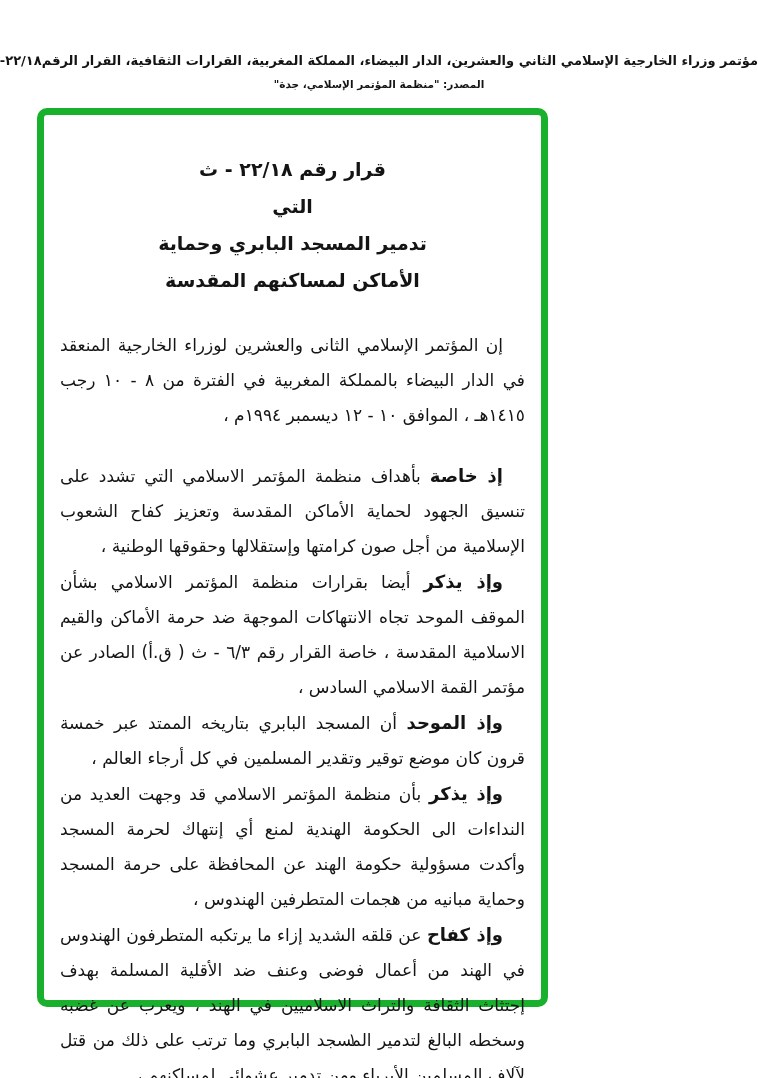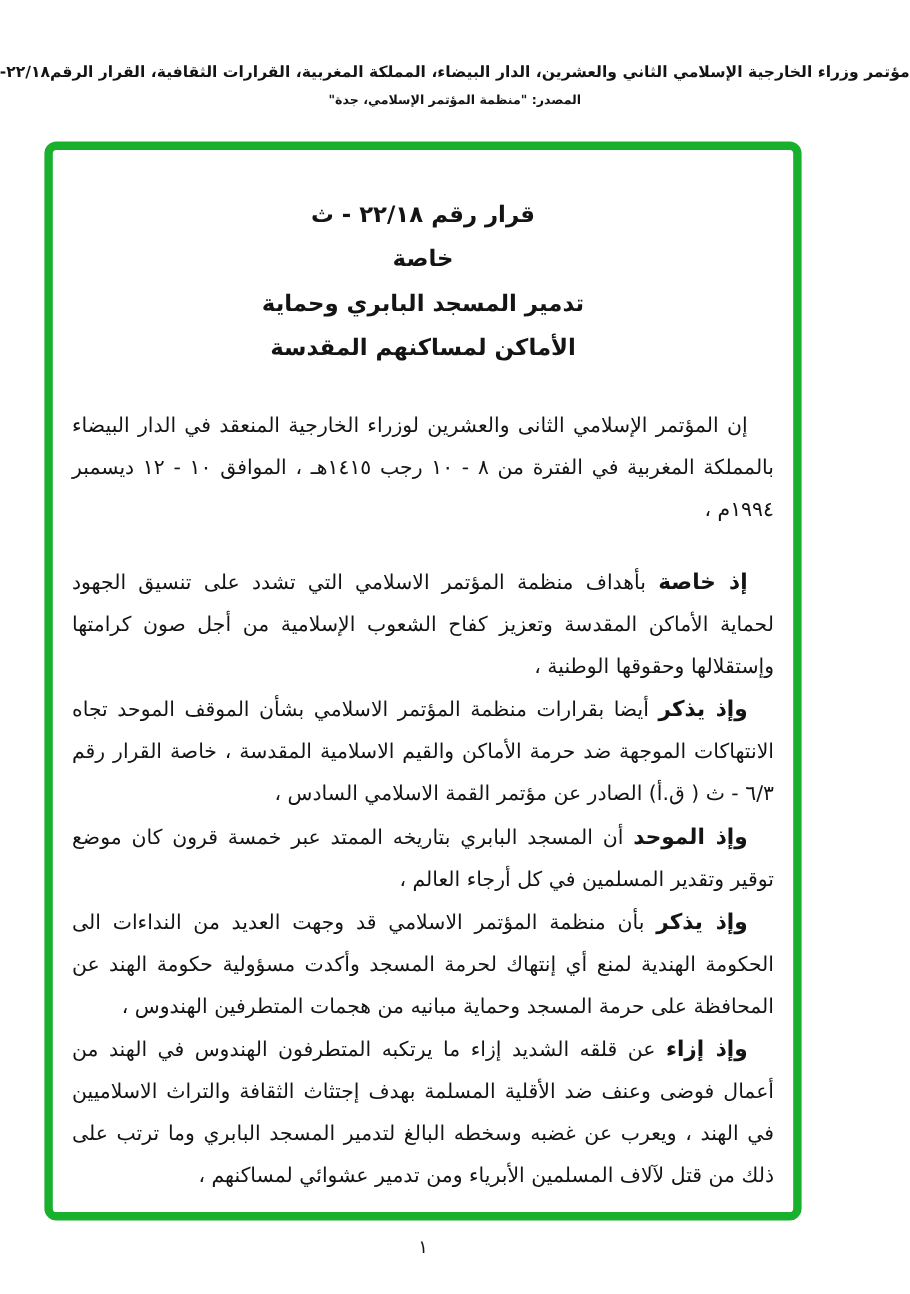--- a/index.html
+++ b/index.html
@@ -33,22 +33,22 @@
   .header-line2 {
     font-size: 10.5px;
     line-height: 16px;
     margin-top: 4px;
   }
 
   
   .doc-box {
     position: absolute;
     left: 37px;
-    top: 118px;
-    width: 631px;
+    top: 108px;
+    width: 511px;
     height: 899px;
     border: 7px solid var(--accent);
     border-radius: 10px;
     padding: 36px 16px 0 16px;
   }
 
   
   .title {
     direction: rtl;
     text-align: center;
@@ -95,42 +95,42 @@
 
   <div class="header">
     <div class="header-line1">مؤتمر وزراء الخارجية الإسلامي الثاني والعشرين، الدار البيضاء، المملكة المغربية، القرارات الثقافية، القرار الرقم٢٢/١٨-ث</div>
     <div class="header-line2">المصدر: "منظمة المؤتمر الإسلامي، جدة"</div>
   </div>
 
   <div class="doc-box">
 
     <div class="title">
       <div>قرار رقم ٢٢/١٨ - ث</div>
-      <div>خاصة</div>
+      <div>التي</div>
       <div>تدمير المسجد البابري وحماية</div>
       <div>الأماكن لمساكنهم المقدسة</div>
     </div>
 
     <div class="bodytext">
       <p class="para para-first"><span class="lead"></span>
         <span>إن المؤتمر الإسلامي الثانى والعشرين لوزراء الخارجية المنعقد في الدار البيضاء بالمملكة المغربية في الفترة من ٨ - ١٠ رجب ١٤١٥هـ ، الموافق ١٠ - ١٢ ديسمبر ١٩٩٤م ،</span></p>
 
       <p class="para"><span class="lead">إذ خاصة</span>
         <span>بأهداف منظمة المؤتمر الاسلامي التي تشدد على تنسيق الجهود لحماية الأماكن المقدسة وتعزيز كفاح الشعوب الإسلامية من أجل صون كرامتها وإستقلالها وحقوقها الوطنية ،</span></p>
 
       <p class="para"><span class="lead">وإذ يذكر</span>
         <span>أيضا بقرارات منظمة المؤتمر الاسلامي بشأن الموقف الموحد تجاه الانتهاكات الموجهة ضد حرمة الأماكن والقيم الاسلامية المقدسة ، خاصة القرار رقم ٦/٣ - ث ( ق.أ) الصادر عن مؤتمر القمة الاسلامي السادس ،</span></p>
 
       <p class="para"><span class="lead">وإذ الموحد</span>
         <span>أن المسجد البابري بتاريخه الممتد عبر خمسة قرون كان موضع توقير وتقدير المسلمين في كل أرجاء العالم ،</span></p>
 
       <p class="para"><span class="lead">وإذ يذكر</span>
         <span>بأن منظمة المؤتمر الاسلامي قد وجهت العديد من النداءات الى الحكومة الهندية لمنع أي إنتهاك لحرمة المسجد وأكدت مسؤولية حكومة الهند عن المحافظة على حرمة المسجد وحماية مبانيه من هجمات المتطرفين الهندوس ،</span></p>
 
-      <p class="para"><span class="lead">وإذ إزاء</span>
+      <p class="para"><span class="lead">وإذ كفاح</span>
         <span>عن قلقه الشديد إزاء ما يرتكبه المتطرفون الهندوس في الهند من أعمال فوضى وعنف ضد الأقلية المسلمة بهدف إجتثاث الثقافة والتراث الاسلاميين في الهند ، ويعرب عن غضبه وسخطه البالغ لتدمير المسجد البابري وما ترتب على ذلك من قتل لآلاف المسلمين الأبرياء ومن تدمير عشوائي لمساكنهم ،</span></p>
     </div>
 
   </div>
 
   <div class="pagenum">١</div>
 
 </div>
 
 </body></html>

